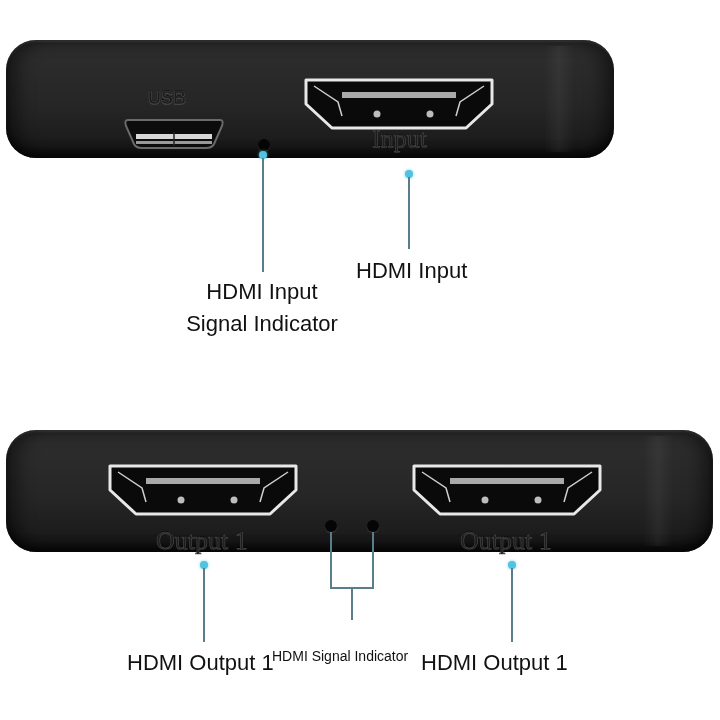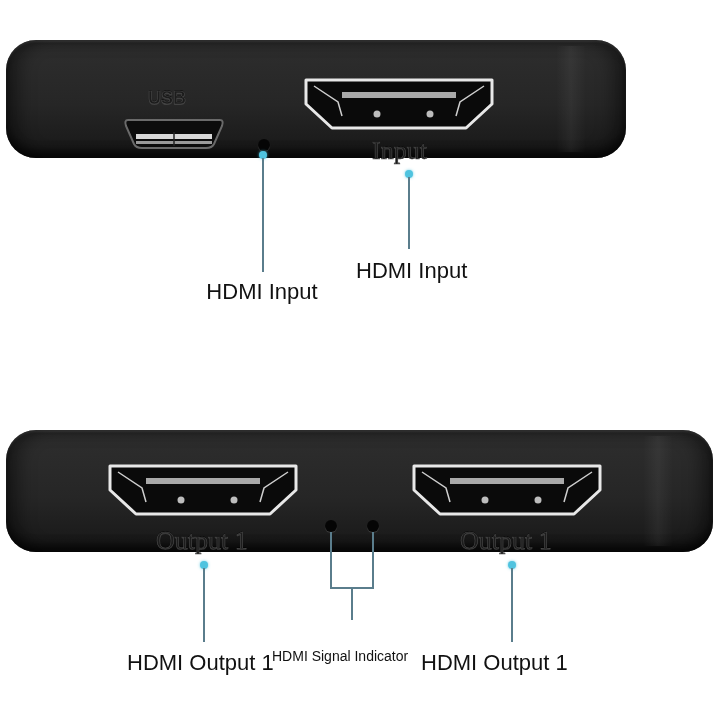--- a/index.html
+++ b/index.html
@@ -11,21 +11,21 @@
     .device {
       position: absolute;
       border-radius: 30px;
       background: linear-gradient(180deg, #2e2e2e 0%, #262626 55%, #1c1c1c 85%, #141414 100%);
       box-shadow: inset 0 2px 2px rgba(255,255,255,0.08), inset 0 -6px 10px rgba(0,0,0,0.6), inset 14px 0 16px rgba(0,0,0,0.35), inset -14px 0 16px rgba(0,0,0,0.35);
     }
     .device::after {
       content: ""; position: absolute; top: 6px; bottom: 6px; right: 40px; width: 30px;
       background: linear-gradient(90deg, rgba(255,255,255,0) 0%, rgba(255,255,255,0.05) 50%, rgba(255,255,255,0) 100%);
     }
-    .device-top { left: 6px; top: 40px; width: 608px; height: 118px; padding-left: 12px; }
+    .device-top { left: 6px; top: 40px; width: 608px; height: 118px; }
     .device-bottom { left: 6px; top: 430px; width: 707px; height: 122px; }
 
     .hdmi-port { position: absolute; }
     .hdmi-port svg { display: block; width: 100%; height: 100%; }
 
     .usb-port { position: absolute; left: 122px; top: 114px; width: 104px; height: 36px; }
     .usb-port svg { display:block; width:100%; height:100%; }
 
     .engraved {
       position: absolute; color: #1c1c1c;
@@ -47,21 +47,21 @@
     .caption { position: absolute; color: #111; white-space: nowrap; }
     .cap-big { font-size: 22px; }
     .cap-small { font-size: 14px; }
     .center { text-align: center; }
   </style>
 </head>
 <body>
 
 <div class="device device-top">
   <span class="engraved usb" style="left:142px; top:48px;">USB</span>
-  <span class="engraved label" style="left:366px; top:96px;">Input</span>
+  <span class="engraved label" style="left:366px; top:84px;">Input</span>
 </div>
 
 <div class="usb-port">
   <svg viewBox="0 0 104 36">
     <path d="M6 6 L98 6 Q102 6 100 12 L92 30 Q90 34 84 34 L20 34 Q14 34 12 30 L4 12 Q2 6 6 6 Z" fill="#0c0c0c" stroke="#6a6a6a" stroke-width="2"></path>
     <rect x="14" y="20" width="76" height="5" fill="#d8d8d8"></rect>
     <rect x="14" y="27" width="76" height="3" fill="#9a9a9a"></rect>
     <line x1="52" y1="18" x2="52" y2="32" stroke="#222" stroke-width="1.5"></line>
   </svg>
 </div>
@@ -79,20 +79,21 @@
 
 <div class="led" style="left:258px; top:139px;"></div>
 
 <div class="dot" style="left:259px; top:151px;"></div>
 <div class="leader v" style="left:262px; top:158px; height:114px;"></div>
 <div class="dot" style="left:405px; top:170px;"></div>
 <div class="leader v" style="left:408px; top:177px; height:72px;"></div>
 
 <div class="caption cap-big center" style="left:172px; top:276px; width:180px; line-height:32px;">
   <div>HDMI Input</div>
+  <div>Signal Indicator</div>
 </div>
 <div class="caption cap-big" style="left:356px; top:258px;">HDMI Input</div>
 
 <div class="device device-bottom">
   <span class="engraved label" style="left:150px; top:96px;">Output 1</span>
   <span class="engraved label" style="left:454px; top:96px;">Output 1</span>
 </div>
 
 <div class="hdmi-port" style="left:106px; top:462px; width:194px; height:56px;">
   <svg viewBox="0 0 194 56">

